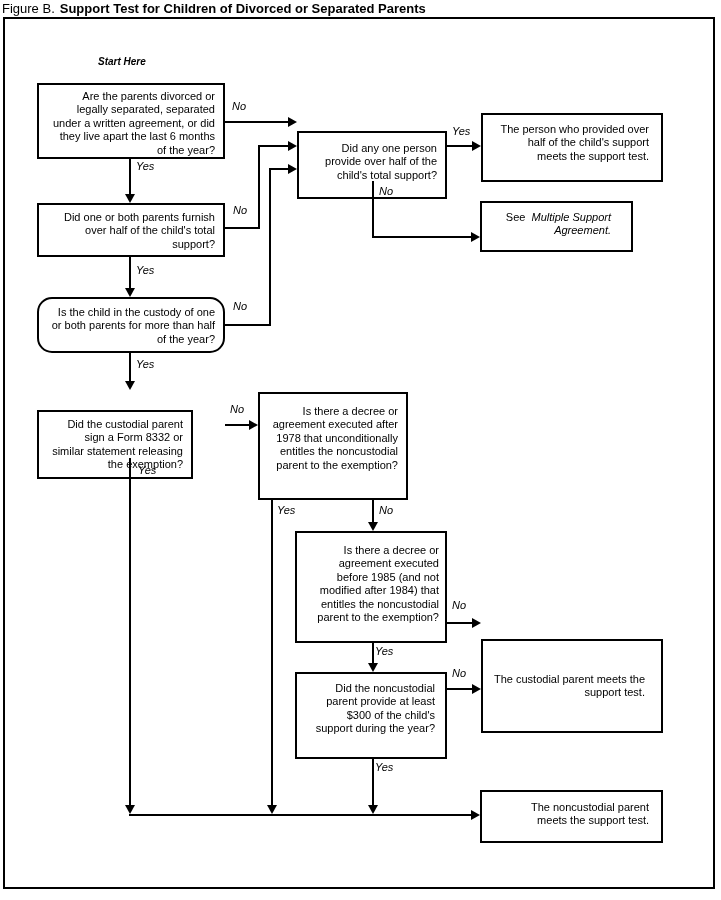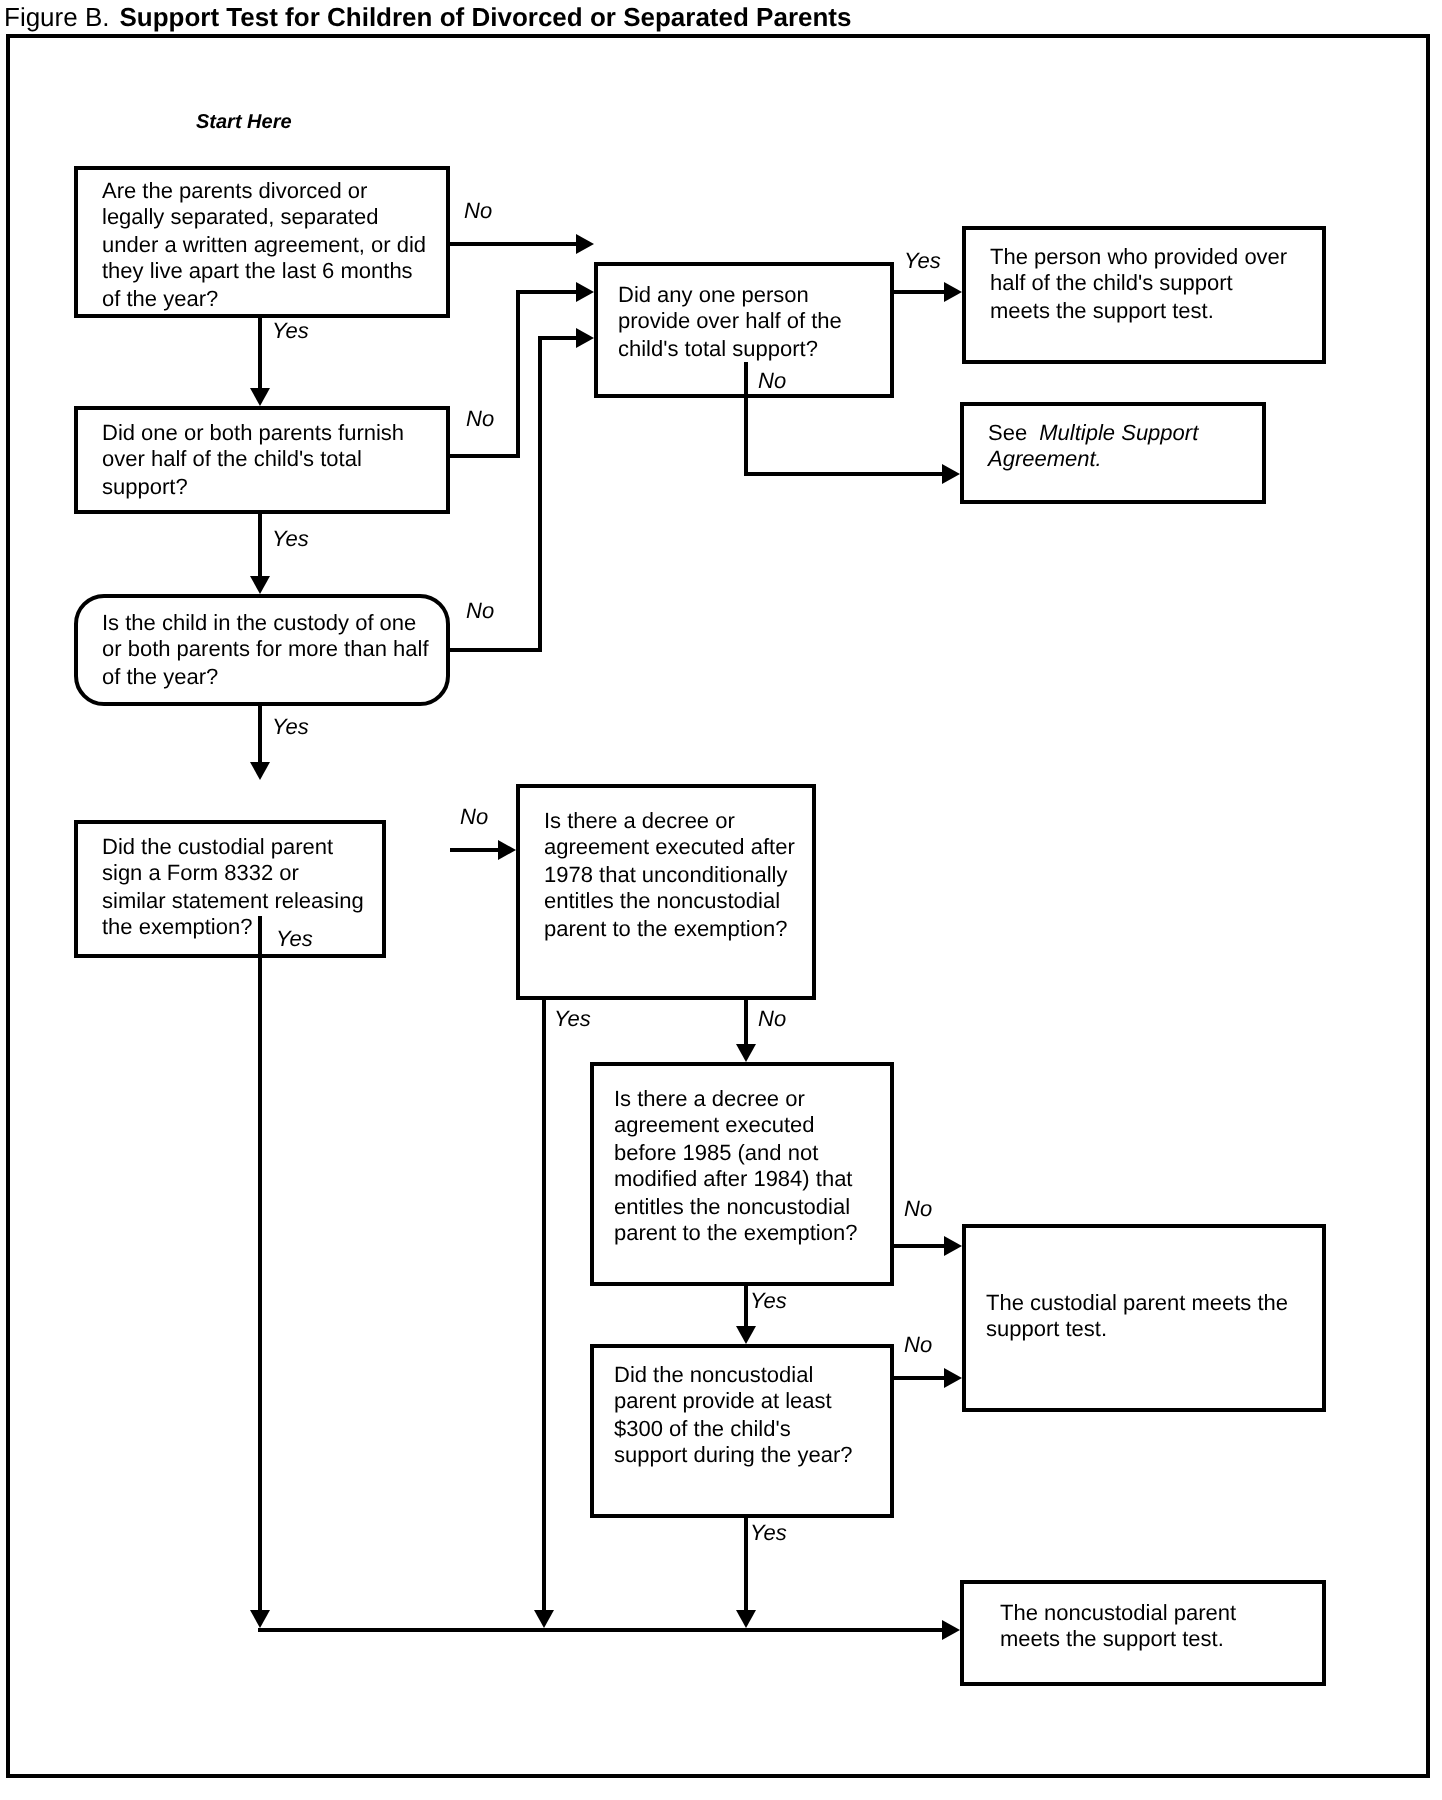--- a/index.html
+++ b/index.html
@@ -1,34 +1,35 @@
 <!DOCTYPE html>
 <html><head>
 <meta charset="utf-8">
 <style>
   html,body{margin:0;padding:0;background:#fff;}
   .canvas{
     position:relative;width:721px;height:900px;background:#fff;
     font-family:"Liberation Sans","DejaVu Sans",sans-serif;color:#000;
     overflow:hidden;
+    text-align:right;
   }
   .fig-title{position:absolute;left:2px;top:1px;font-size:13px;white-space:nowrap;}
   .fig-title .bold{font-weight:bold;margin-left:5px;}
   .frame{position:absolute;left:3px;top:17px;width:712px;height:872px;border:2px solid #000;box-sizing:border-box;}
   .start{position:absolute;left:98px;top:56px;font-size:10px;font-style:italic;font-weight:bold;}
   .box{
     position:absolute;border:2px solid #000;background:#fff;box-sizing:border-box;
     font-size:11px;line-height:13.4px;
   }
   .h{position:absolute;height:2px;background:#000;}
   .v{position:absolute;width:2px;background:#000;}
   .ar{position:absolute;width:0;height:0;border-top:5px solid transparent;border-bottom:5px solid transparent;border-left:9px solid #000;}
   .ad{position:absolute;width:0;height:0;border-left:5px solid transparent;border-right:5px solid transparent;border-top:9px solid #000;}
   .lbl{position:absolute;font-size:11px;font-style:italic;white-space:nowrap;}
-  .vcenter{display:flex;align-items:center;}
+  .vcenter{display:flex;align-items:center;margin-top:27px;}
 </style>
 </head>
 <body>
 
 <div class="canvas">
 
   <div class="fig-title">
     <span>Figure B.</span><span class="bold">Support Test for Children of Divorced or Separated Parents</span>
   </div>
 

